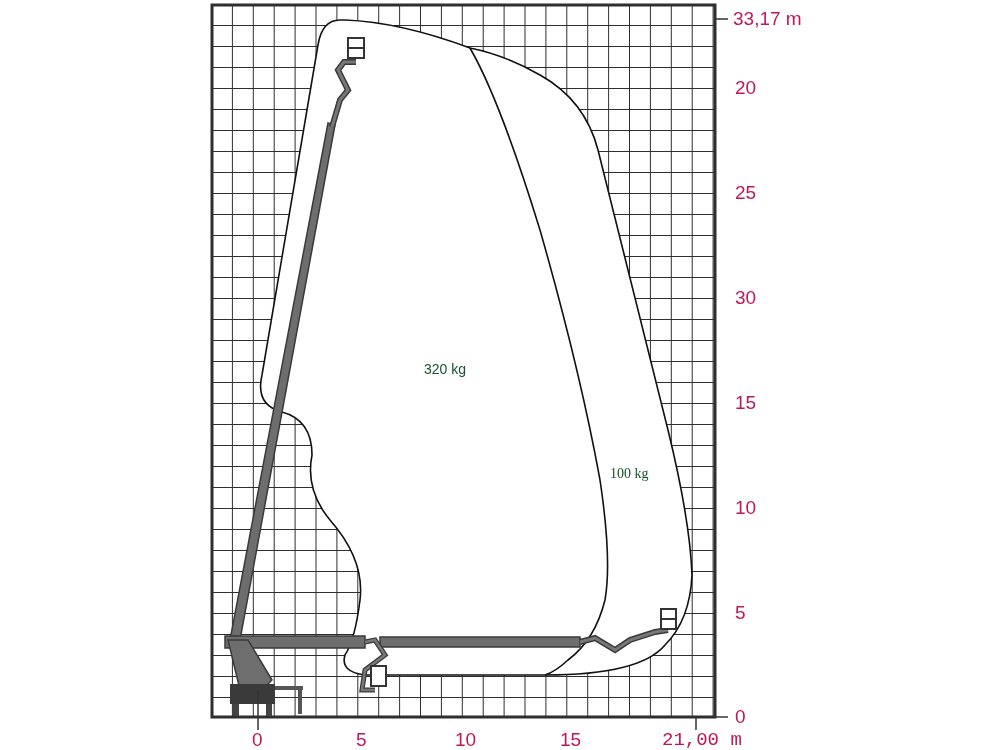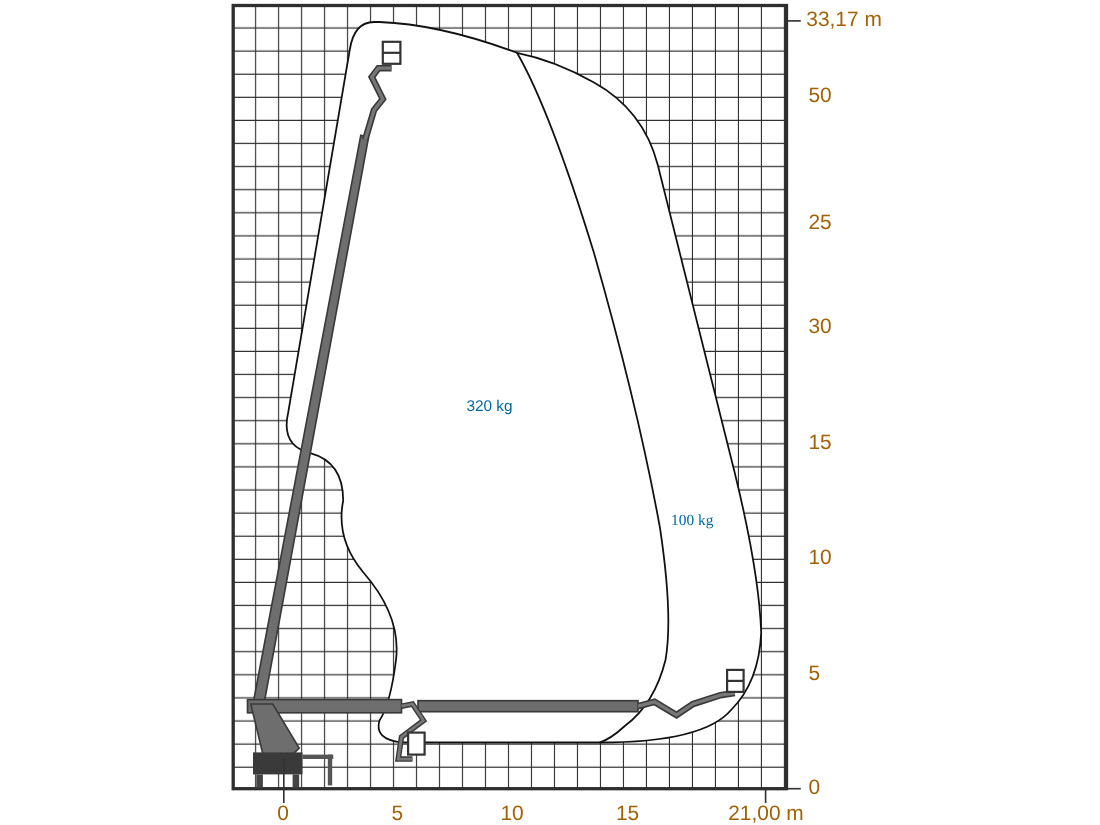--- a/index.html
+++ b/index.html
@@ -1,19 +1,19 @@
 <!DOCTYPE html>
 <html><head>
 <meta charset="utf-8">
 <style>
   html,body{margin:0;padding:0;background:#fff;}
   body{width:1000px;height:750px;position:relative;overflow:hidden;font-family:"Liberation Sans",sans-serif;}
   #chart{position:absolute;left:0;top:0;}
-  .lbl{position:absolute;font-size:19px;color:#a16207;white-space:nowrap;}
-  .load{position:absolute;font-size:14px;color:#0369a1;white-space:nowrap;}
+  .lbl{position:absolute;font-size:19px;color:#be185d;white-space:nowrap;}
+  .load{position:absolute;font-size:14px;color:#14532d;white-space:nowrap;}
 </style>
 </head>
 <body>
 
 <svg id="chart" width="1000" height="750" viewBox="0 0 1000 750">
   <defs>
     <pattern id="grid" x="212" y="5" width="20.9" height="21" patternUnits="userSpaceOnUse">
       <path d="M20.9 0 V21 M0 21 H20.9" fill="none" stroke="#2e2e2e" stroke-width="2"></path>
     </pattern>
   </defs>
@@ -57,28 +57,28 @@
     <rect x="266" y="704" width="6" height="12" fill="#444"></rect>
     <line x1="258" y1="690" x2="258" y2="730" stroke="#333" stroke-width="1.5"></line>
   </g>
 
   <line x1="715" y1="19" x2="728" y2="19" stroke="#333" stroke-width="1.5"></line>
   <line x1="715" y1="717" x2="728" y2="717" stroke="#333" stroke-width="1.5"></line>
   <line x1="696" y1="717" x2="696" y2="730" stroke="#333" stroke-width="1.5"></line>
 </svg>
 
 <span class="lbl" style="left:733px;top:8px;">33,17 m</span>
-<span class="lbl" style="left:735px;top:77px;">50</span>
-<span class="lbl" style="left:735px;top:192px;">25</span>
+<span class="lbl" style="left:735px;top:77px;">20</span>
+<span class="lbl" style="left:735px;top:182px;">25</span>
 <span class="lbl" style="left:735px;top:287px;">30</span>
 <span class="lbl" style="left:735px;top:392px;">15</span>
 <span class="lbl" style="left:735px;top:497px;">10</span>
 <span class="lbl" style="left:735px;top:602px;">5</span>
 <span class="lbl" style="left:735px;top:706px;">0</span>
 
 <span class="lbl" style="left:252px;top:729px;">0</span>
 <span class="lbl" style="left:356px;top:729px;">5</span>
 <span class="lbl" style="left:455px;top:729px;">10</span>
 <span class="lbl" style="left:560px;top:729px;">15</span>
-<span class="lbl" style="left:662px;top:729px;">21,00 m</span>
+<span class="lbl" style="left:662px;top:729px;font-family:Liberation Mono, monospace;">21,00 m</span>
 
 <span class="load" style="left:424px;top:361px;">320 kg</span>
 <span class="load" style="left:610px;top:466px;font-family:Liberation Serif, serif;">100 kg</span>
 
 </body></html>

